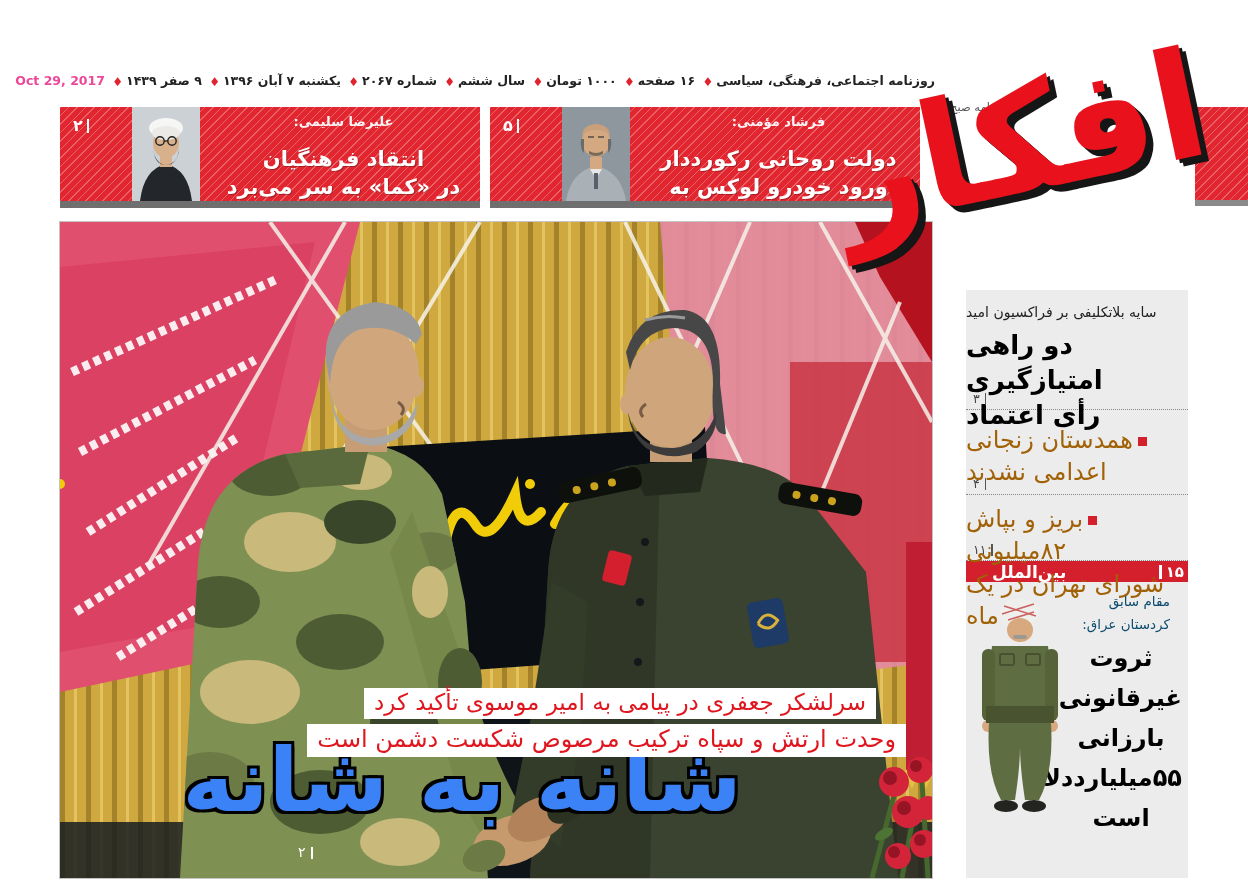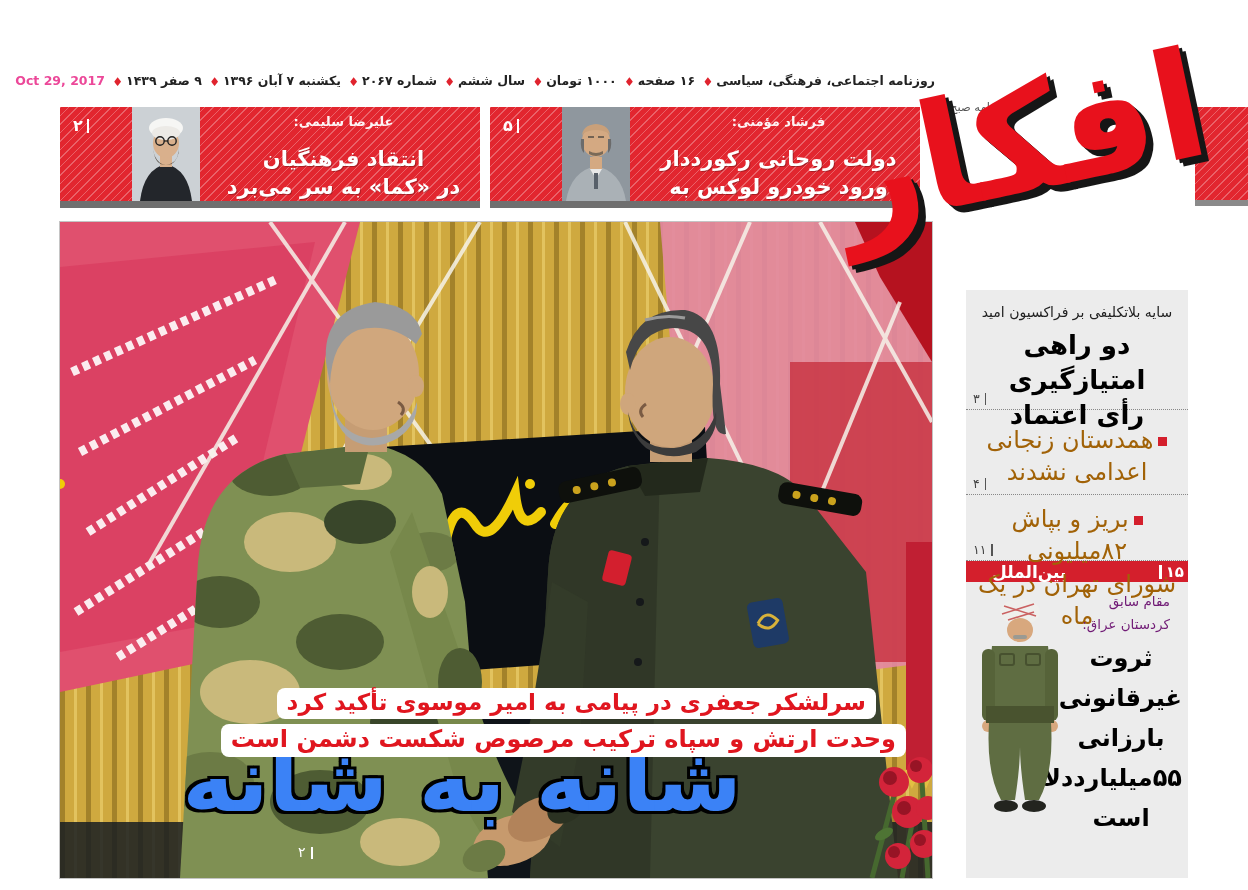--- a/index.html
+++ b/index.html
@@ -41,57 +41,57 @@
   #tagline{position:absolute;top:100px;right:238px;font-size:11.5px;color:#555;direction:rtl;}
   #logo{
     position:absolute;top:16px;right:42px;width:270px;text-align:center;z-index:6;
     font-size:148px;font-weight:bold;color:#e8111c;line-height:1.55;direction:rtl;
     transform:rotate(-12deg);
     text-shadow:6px 8px 0 #161616,3px 4px 0 #161616;
   }
   
   #lead{position:absolute;left:60px;top:222px;width:872px;height:656px;outline:1px solid #c4c4c4;}
   #lead svg{display:block;}
-  .cap{position:absolute;background:#fff;color:#e0161f;font-weight:bold;direction:rtl;
-       padding:1px 10px 4px;z-index:4;white-space:nowrap;border-radius:8px;}
+  .cap{position:absolute;background:#fff;color:#e0161f;font-weight:normal;direction:rtl;
+       padding:1px 10px 4px;z-index:4;white-space:nowrap;}
   #cap1{top:466px;right:56px;font-size:23px;}
   #cap2{top:502px;right:26px;font-size:24px;}
   #lead-headline{
     position:absolute;top:508px;right:170px;width:600px;text-align:center;z-index:3;
     font-size:88px;font-weight:bold;color:#3b82f6;direction:rtl;line-height:1.15;
     -webkit-text-stroke:5px #000;paint-order:stroke fill;
     text-shadow:3px 3px 0 #000,-3px 3px 0 #000,3px -3px 0 #000,-3px -3px 0 #000;
   }
   #lead-pnum{position:absolute;left:238px;bottom:18px;color:#fff;font-size:14px;z-index:4;}
   #lead-pnum i{display:inline-block;width:2px;height:12px;background:#fff;margin-left:5px;vertical-align:-2px;}
   
   #sidebar{
     position:absolute;left:966px;top:290px;width:222px;height:588px;
     background:#ececec;direction:rtl;
   }
-  .sb-item{position:relative;text-align:center;border-bottom:1px dotted #888;box-sizing:border-box;}
+  .sb-item{position:relative;text-align:left;border-bottom:1px dotted #888;box-sizing:border-box;}
   .sb-item.first{height:120px;padding-top:14px;}
   .sb-kicker{font-size:14px;color:#222;margin-bottom:8px;}
   .sb-big{font-size:26px;font-weight:bold;line-height:1.35;color:#000;}
   .sb-item.small2{height:85px;padding-top:14px;}
   .sb-item.small3{height:66px;padding-top:8px;}
   .sb-item.small4{height:63px;padding-top:8px;}
   .sb-title{font-size:24px;font-weight:normal;line-height:1.35;color:#a16207;}
   .bullet{display:inline-block;width:9px;height:9px;background:#d41f2c;margin-left:5px;vertical-align:2px;}
   .sb-page{position:absolute;left:7px;bottom:3px;font-size:12.5px;color:#444;direction:ltr;}
   .sb-page i{display:inline-block;width:1.5px;height:12px;background:#555;margin-left:5px;vertical-align:-2px;}
   #section-bar{
     height:21px;background:#d41f2c;color:#fff;display:flex;align-items:center;
     direction:ltr;padding:0 4px 0 26px;justify-content:space-between;
   }
   #section-bar .lbl{font-size:17px;font-weight:bold;}
   #section-bar .pg{font-size:15px;font-weight:bold;}
   #section-bar .pg i{display:inline-block;width:2.5px;height:14px;background:#fff;margin-right:4px;vertical-align:-2px;}
   #intl{position:relative;height:236px;padding:8px 6px 0 0;text-align:right;}
-  .intl-kicker{font-size:13.5px;color:#701a75;line-height:1.7;padding-right:12px;}
+  .intl-kicker{font-size:13.5px;color:#0c4a6e;line-height:1.7;padding-right:12px;}
   .intl-head{width:122px;text-align:center;font-size:24px;font-weight:bold;line-height:1.5;color:#000;margin-top:4px;}
   #barzani{position:absolute;left:6px;top:10px;width:96px;height:222px;}
 </style>
 </head>
 <body>
 
 <div class="meta-line">
   <span>روزنامه اجتماعی، فرهنگی، سیاسی</span><span class="dot">♦</span>
   <span>۱۶ صفحه</span><span class="dot">♦</span>
   <span>۱۰۰۰ تومان</span><span class="dot">♦</span>

